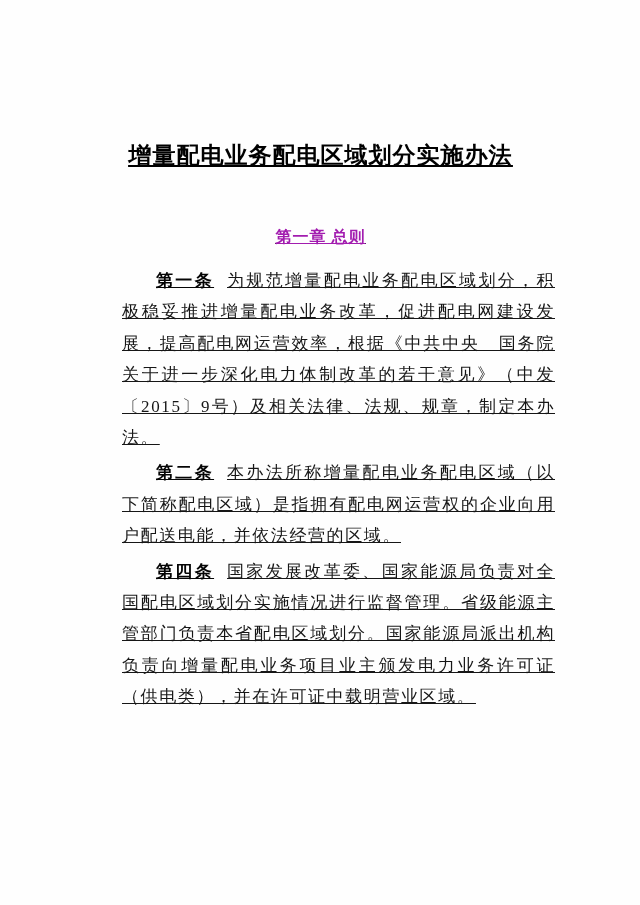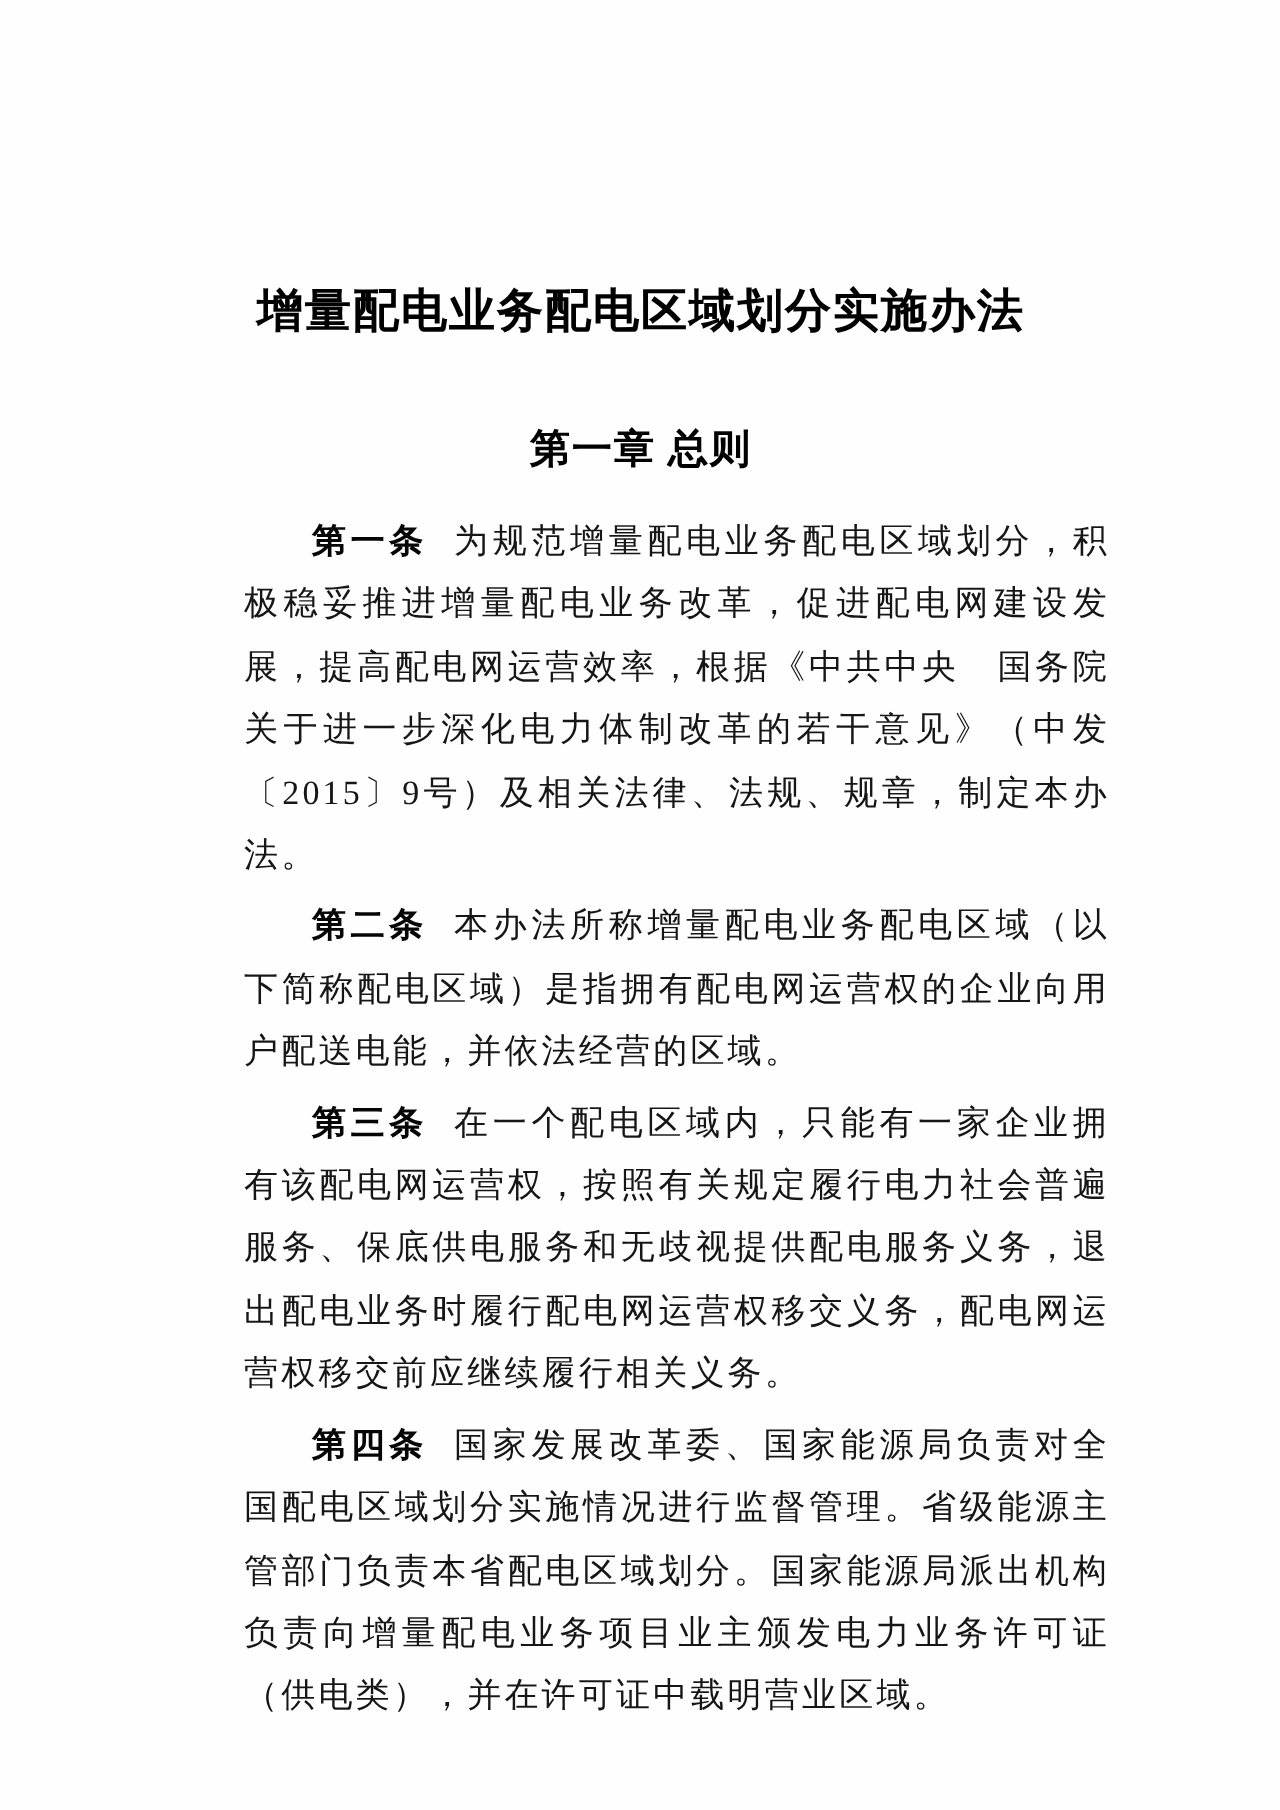--- a/index.html
+++ b/index.html
@@ -1,15 +1,15 @@
 <!DOCTYPE html>
 <html><head>
 <meta charset="utf-8">
 <style>
-  * { margin: 0; padding: 0; box-sizing: border-box; }
+  * { margin: 0; padding: 0; box-sizing: border-box; text-decoration: underline; }
   html, body { background: #ffffff; }
   body {
     width: 640px;
     font-family: "Liberation Serif", "DejaVu Serif", serif;
   }
   .page {
     position: relative;
     width: 640px;
     height: 905px;
     background: #fefefe;
@@ -19,26 +19,26 @@
   }
   .doc-title {
     font-size: 23px;
     font-weight: bold;
     text-align: center;
     letter-spacing: 1px;
     color: #000;
     white-space: nowrap;
   }
   .chapter-heading {
-    font-size: 20px;
+    font-size: 16px;
     font-weight: bold;
     text-align: center;
     letter-spacing: 1px;
-    color: #000000;
-    margin-top: 40px;
+    color: #a21caf;
+    margin-top: 56px;
   }
   .body-block {
     margin-top: 17px;
   }
   .para {
     font-size: 17px;
     line-height: 31.4px;
     text-align: justify;
     text-align-last: left;
     text-indent: 2em;
@@ -62,20 +62,19 @@
   <h1 class="doc-title">增量配电业务配电区域划分实施办法</h1>
 
   <h2 class="chapter-heading">第一章 总则</h2>
 
   <div class="body-block">
 
     <p class="para"><b class="article-label">第一条</b><span>为规范增量配电业务配电区域划分，积极稳妥推进增量配电业务改革，促进配电网建设发展，提高配电网运营效率，根据《中共中央　国务院关于进一步深化电力体制改革的若干意见》（中发〔2015〕9号）及相关法律、法规、规章，制定本办法。</span></p>
 
     <p class="para"><b class="article-label">第二条</b><span>本办法所称增量配电业务配电区域（以下简称配电区域）是指拥有配电网运营权的企业向用户配送电能，并依法经营的区域。</span></p>
 
-    <p class="para"><b class="article-label">第三条</b><span>在一个配电区域内，只能有一家企业拥有该配电网运营权，按照有关规定履行电力社会普遍服务、保底供电服务和无歧视提供配电服务义务，退出配电业务时履行配电网运营权移交义务，配电网运营权移交前应继续履行相关义务。</span></p>
 
 
     <p class="para"><b class="article-label">第四条</b><span>国家发展改革委、国家能源局负责对全国配电区域划分实施情况进行监督管理。省级能源主管部门负责本省配电区域划分。国家能源局派出机构负责向增量配电业务项目业主颁发电力业务许可证（供电类），并在许可证中载明营业区域。</span></p>
 
   </div>
 
 </div>
 
 </body></html>

